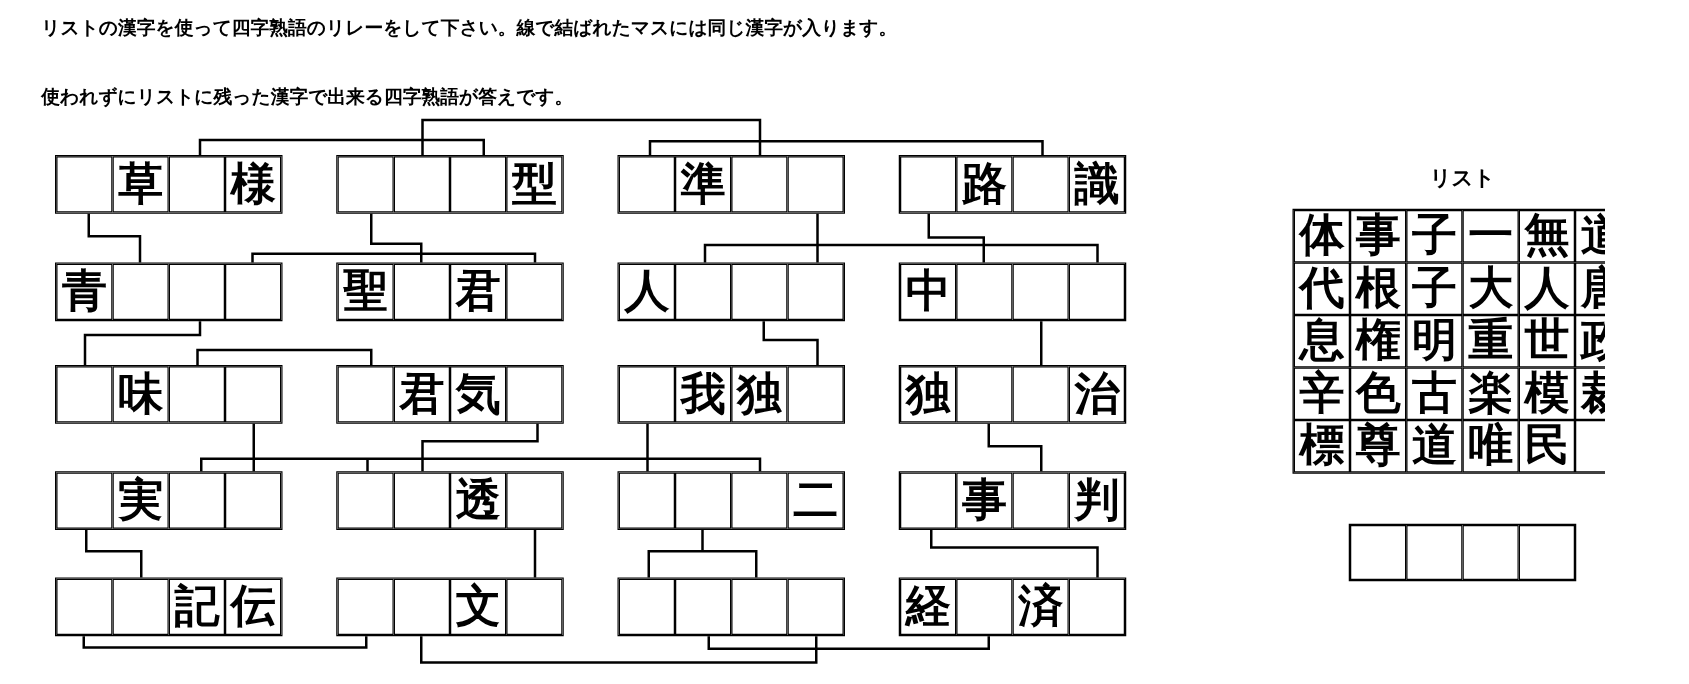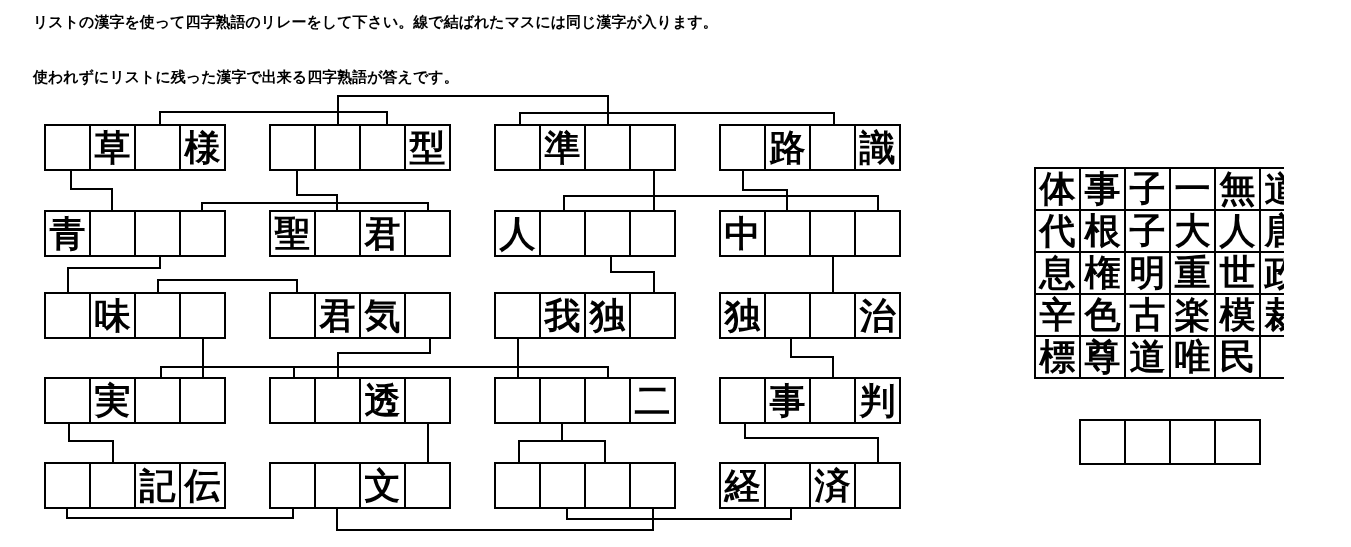--- a/index.html
+++ b/index.html
@@ -178,20 +178,21 @@
         <div class="pcell"></div>
       </div>
       <div class="pbox" style="left: 719px; top: 462px;">
         <div class="pcell">経</div>
         <div class="pcell"></div>
         <div class="pcell">済</div>
         <div class="pcell"></div>
       </div>
     </div>
 
+  <div class="list-title">リスト</div>
   <div id="listgrid">
       <div class="lcell">体</div>
       <div class="lcell">事</div>
       <div class="lcell">子</div>
       <div class="lcell">一</div>
       <div class="lcell">無</div>
       <div class="lcell">道</div>
       <div class="lcell">代</div>
       <div class="lcell">根</div>
       <div class="lcell">子</div>

